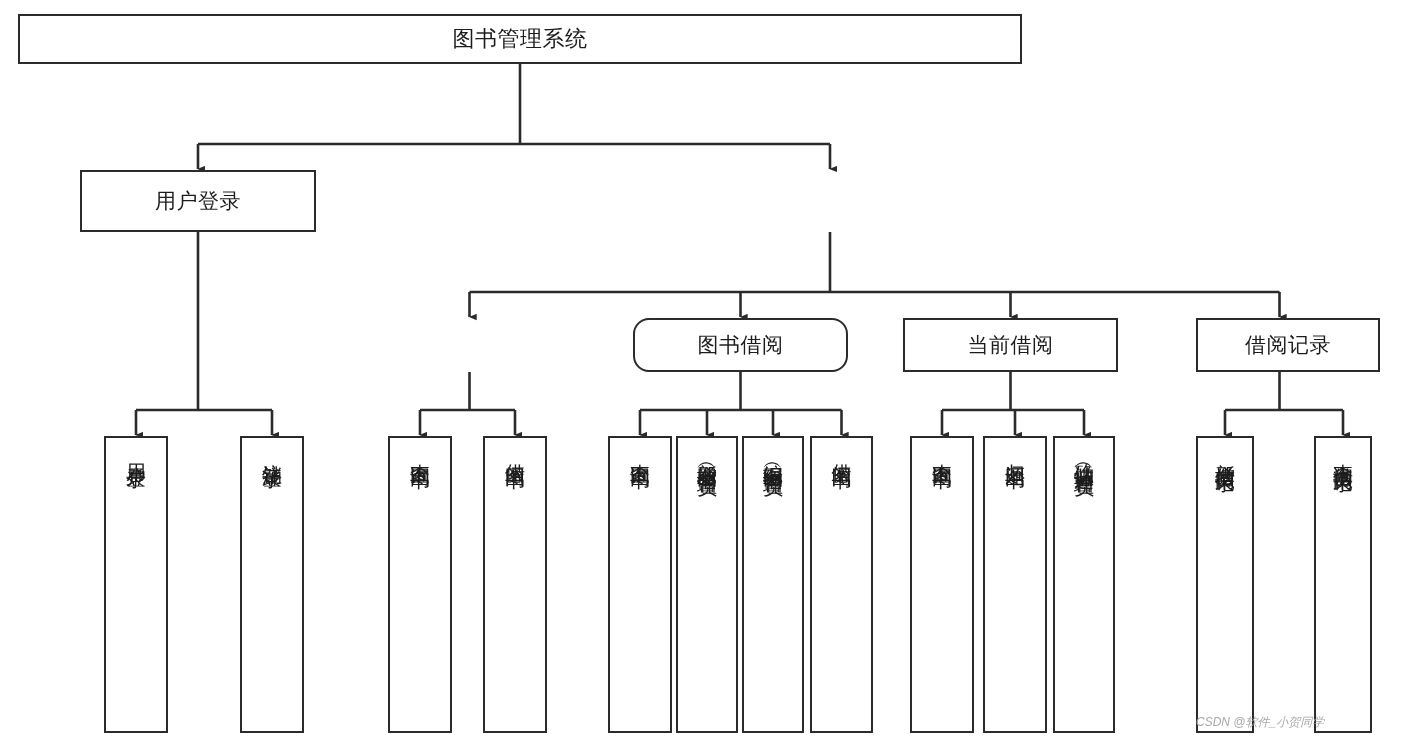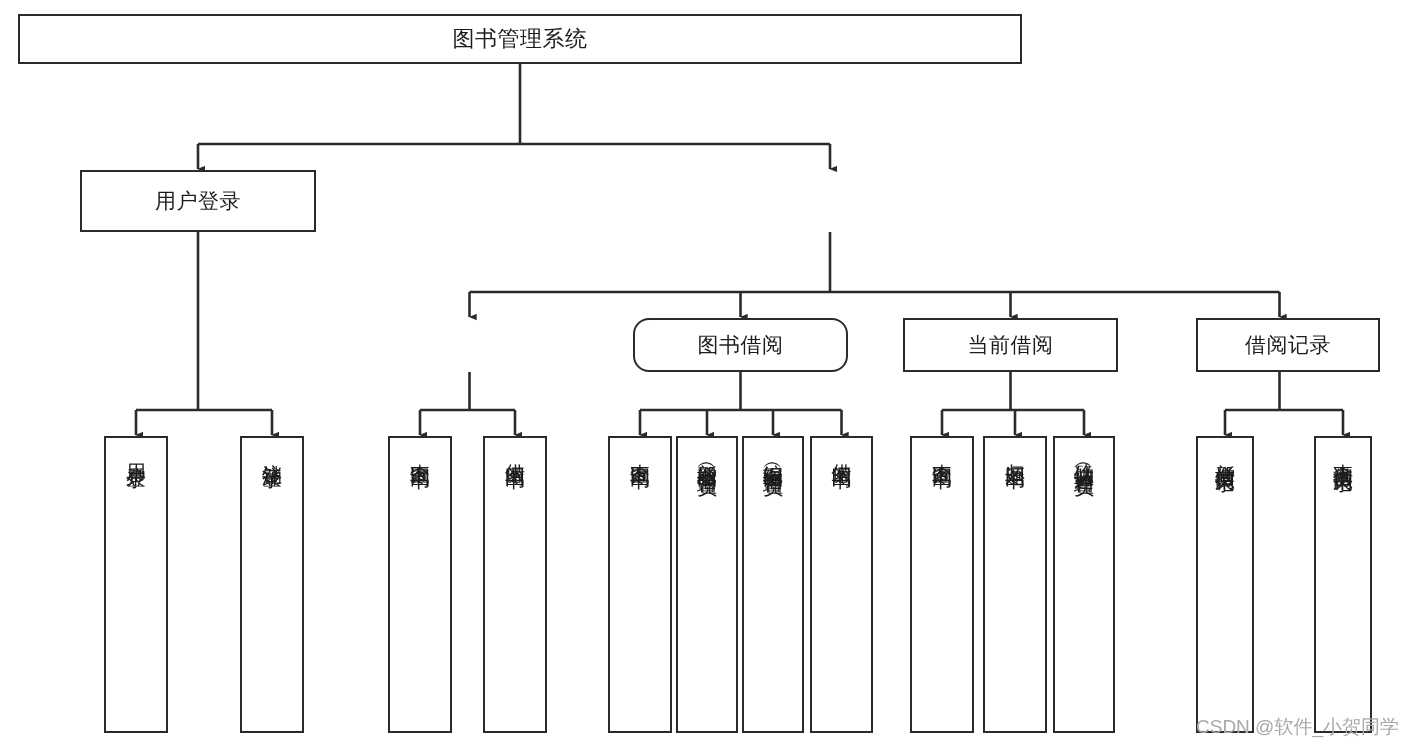--- a/index.html
+++ b/index.html
@@ -61,24 +61,25 @@
     writing-mode: vertical-rl;
     text-orientation: upright;
     font-size: 20px;
     line-height: 1.05;
     letter-spacing: 2px;
     white-space: nowrap;
     text-align: start;
   }
   .watermark {
     position: absolute;
-    font-size: 19px;
+    font-size: 12px;
     color: #a9a9a9;
     white-space: nowrap;
     user-select: none;
+    font-style: italic;
   }
 </style>
 </head>
 <body>
 
 <div id="diagram-root">
 
   <svg id="edge-layer" viewBox="0 0 1405 747" width="1405" height="747" xmlns="http://www.w3.org/2000/svg">
     <defs>
       <marker id="arrowhead" markerWidth="7" markerHeight="8" refX="3.2" refY="7.2" orient="auto" markerUnits="userSpaceOnUse">

